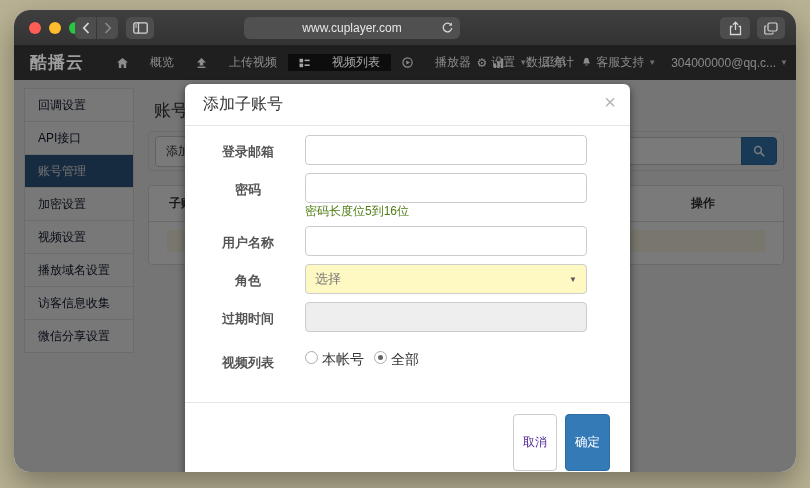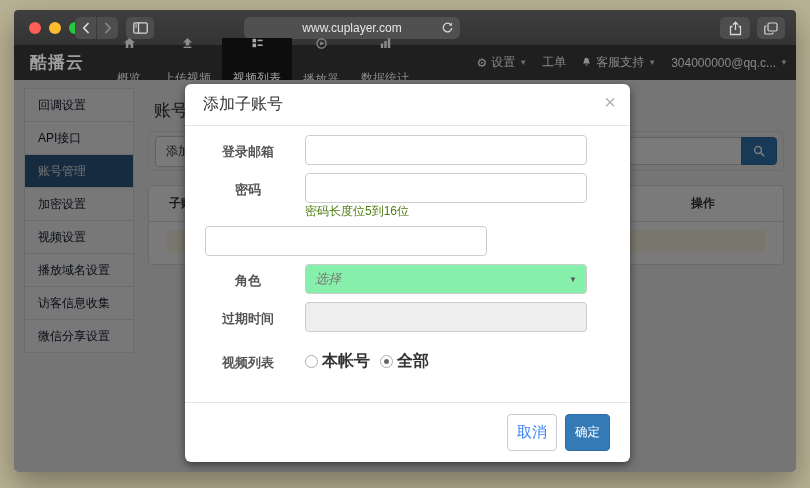--- a/index.html
+++ b/index.html
@@ -4,21 +4,21 @@
 <style>
   * { margin:0; padding:0; box-sizing:border-box; }
   html,body { width:810px; height:488px; }
   body {
     background:#b9b294;
     font-family:"Liberation Sans","DejaVu Sans",sans-serif;
     position:relative; overflow:hidden;
   }
   .window {
     position:absolute; left:14px; top:10px; width:782px; height:462px;
-    border-radius:4px; overflow:hidden; background:#f5f5f5;
+    border-radius:16px; overflow:hidden; background:#f5f5f5;
     box-shadow:0 12px 30px rgba(0,0,0,.35);
   }
   
   .titlebar { height:35px; background:linear-gradient(#3f3f3f,#333); position:relative; }
   .dots { position:absolute; left:15px; top:0; height:35px; display:flex; align-items:center; gap:8px; }
   .dot { width:12px; height:12px; border-radius:50%; }
   .dot.red{ background:#ff5e57; } .dot.yellow{ background:#fdbc2e; } .dot.green{ background:#27c83f; }
   .tb-btn { position:absolute; top:7px; height:22px; background:#4d4d4d; border-radius:5px;
     display:flex; align-items:center; justify-content:center; color:#d6d6d6; }
   .tb-back { left:61px; width:21px; border-radius:5px 0 0 5px; }
@@ -28,21 +28,21 @@
     border-radius:6px; display:flex; align-items:center; justify-content:center;
     font-size:12px; color:#e6e6e6; }
   .reload { position:absolute; right:6px; top:4px; }
   .tb-share { right:46px; width:30px; }
   .tb-tabs  { right:11px; width:28px; }
   
   .navbar { height:35px; background:#1f1f1f; display:flex; align-items:center;
     color:#8c8c8c; font-size:12px; position:relative; white-space:nowrap; }
   .logo { display:flex; align-items:center; padding:0 22px 0 16px; font-size:17px;
     font-weight:bold; color:#9e9e9e; letter-spacing:1px; }
-  .nav-item { display:flex; align-items:center; gap:22px; padding:0 11px;flex-direction:column; }
+  .nav-item { display:flex; align-items:center; gap:22px; padding:0 11px; }
   .nav-item.active { background:#0d0d0d; color:#a8a8a8; }
   .nav-right { position:absolute; right:8px; top:0; height:35px; display:flex;
     align-items:center; gap:15px; color:#8a8a8a; }
   .nav-chip { display:flex; align-items:center; gap:4px; }
   .caret { font-size:8px; color:#6f6f6f; }
   .gear-glyph { font-family:"DejaVu Sans",sans-serif; font-size:12px; color:#8c8c8c; }
   
   .page { position:absolute; top:70px; left:0; right:0; bottom:0; background:#f5f5f5; }
   .sidebar { position:absolute; left:10px; top:8px; width:110px; background:#fbfbfb;
     border:1px solid #e2e2e2; border-bottom:none; }
@@ -77,34 +77,34 @@
   .form-row { display:flex; margin-bottom:8px; }
   .form-label { width:100px; text-align:center; padding:8px 14px 0 0; font-size:13px;
     font-weight:bold; color:#555; flex-shrink:0; }
   .ctrl { width:282px; }
   .tbox { width:100%; height:30px; border:1px solid #ccc; border-radius:4px; padding:0 8px;
     font-size:13px; color:#333; background:#fff; outline:none; }
   .tbox.disabled { background:#eee; }
   .hint { font-size:12px; color:#4d7c0f; margin-top:2px; line-height:13px; }
   .selectbox { width:100%; height:30px; border:1px solid #ccc; border-radius:4px;
     display:flex; align-items:center; justify-content:space-between; padding:0 9px;
-    font-size:13px; color:#777; background:#86efac;font-style:italic; }
+    font-size:13px; color:#777; background:#fef9c3; }
   .select-caret { font-size:8px; color:#555; }
   .radio-row { margin:14px 0 0; }
-  .radio-group { display:flex; align-items:center; padding-top:5px; font-size:16px;
-    font-weight:bold; color:#333; }
+  .radio-group { display:flex; padding-top:5px; font-size:14px;
+    font-weight:normal; color:#333; }
   .radio-circle { width:13px; height:13px; border:1px solid #adadad; border-radius:50%;
     background:#fff; display:inline-block; position:relative; margin-right:4px; flex-shrink:0; }
   .radio-circle.checked::after { content:""; position:absolute; left:3px; top:3px; right:3px;
     bottom:3px; background:#666; border-radius:50%; }
   .radio-label { margin-right:10px; }
   .modal-footer { border-top:1px solid #e5e5e5; padding:11px 20px; display:flex;
     justify-content:flex-end; gap:8px; }
-  .btn-cancel { background:#fff; border:1px solid #ccc; color:#3b82f6; border-radius:4px;
-    padding:8px 9px; font-size:15px; }
+  .btn-cancel { background:#fff; border:1px solid #ccc; color:#4c1d95; border-radius:4px;
+    padding:19px 9px; font-size:12px; }
   .btn-confirm { background:#337ab7; border:1px solid #2e6da4; color:#fff; border-radius:4px;
     padding:4px 9px; font-size:12.5px; }
   svg { display:block; }
 </style>
 </head>
 <body>
 
 <div class="window">
 
   <div class="titlebar">
@@ -294,20 +294,21 @@
 
         <div class="form-row">
           <div class="form-label">密码</div>
           <div class="ctrl">
             <input class="tbox" value="" style="">
             <div class="hint">密码长度位5到16位</div>
           </div>
         </div>
 
         <div class="form-row">
+          <div class="form-label">用户名称</div>
           <div class="ctrl"><input class="tbox" value="" style=""></div>
         </div>
 
         <div class="form-row">
           <div class="form-label">角色</div>
           <div class="ctrl">
             <div class="selectbox">
               <span>选择</span>
               <span class="select-caret">▼</span>
             </div>

